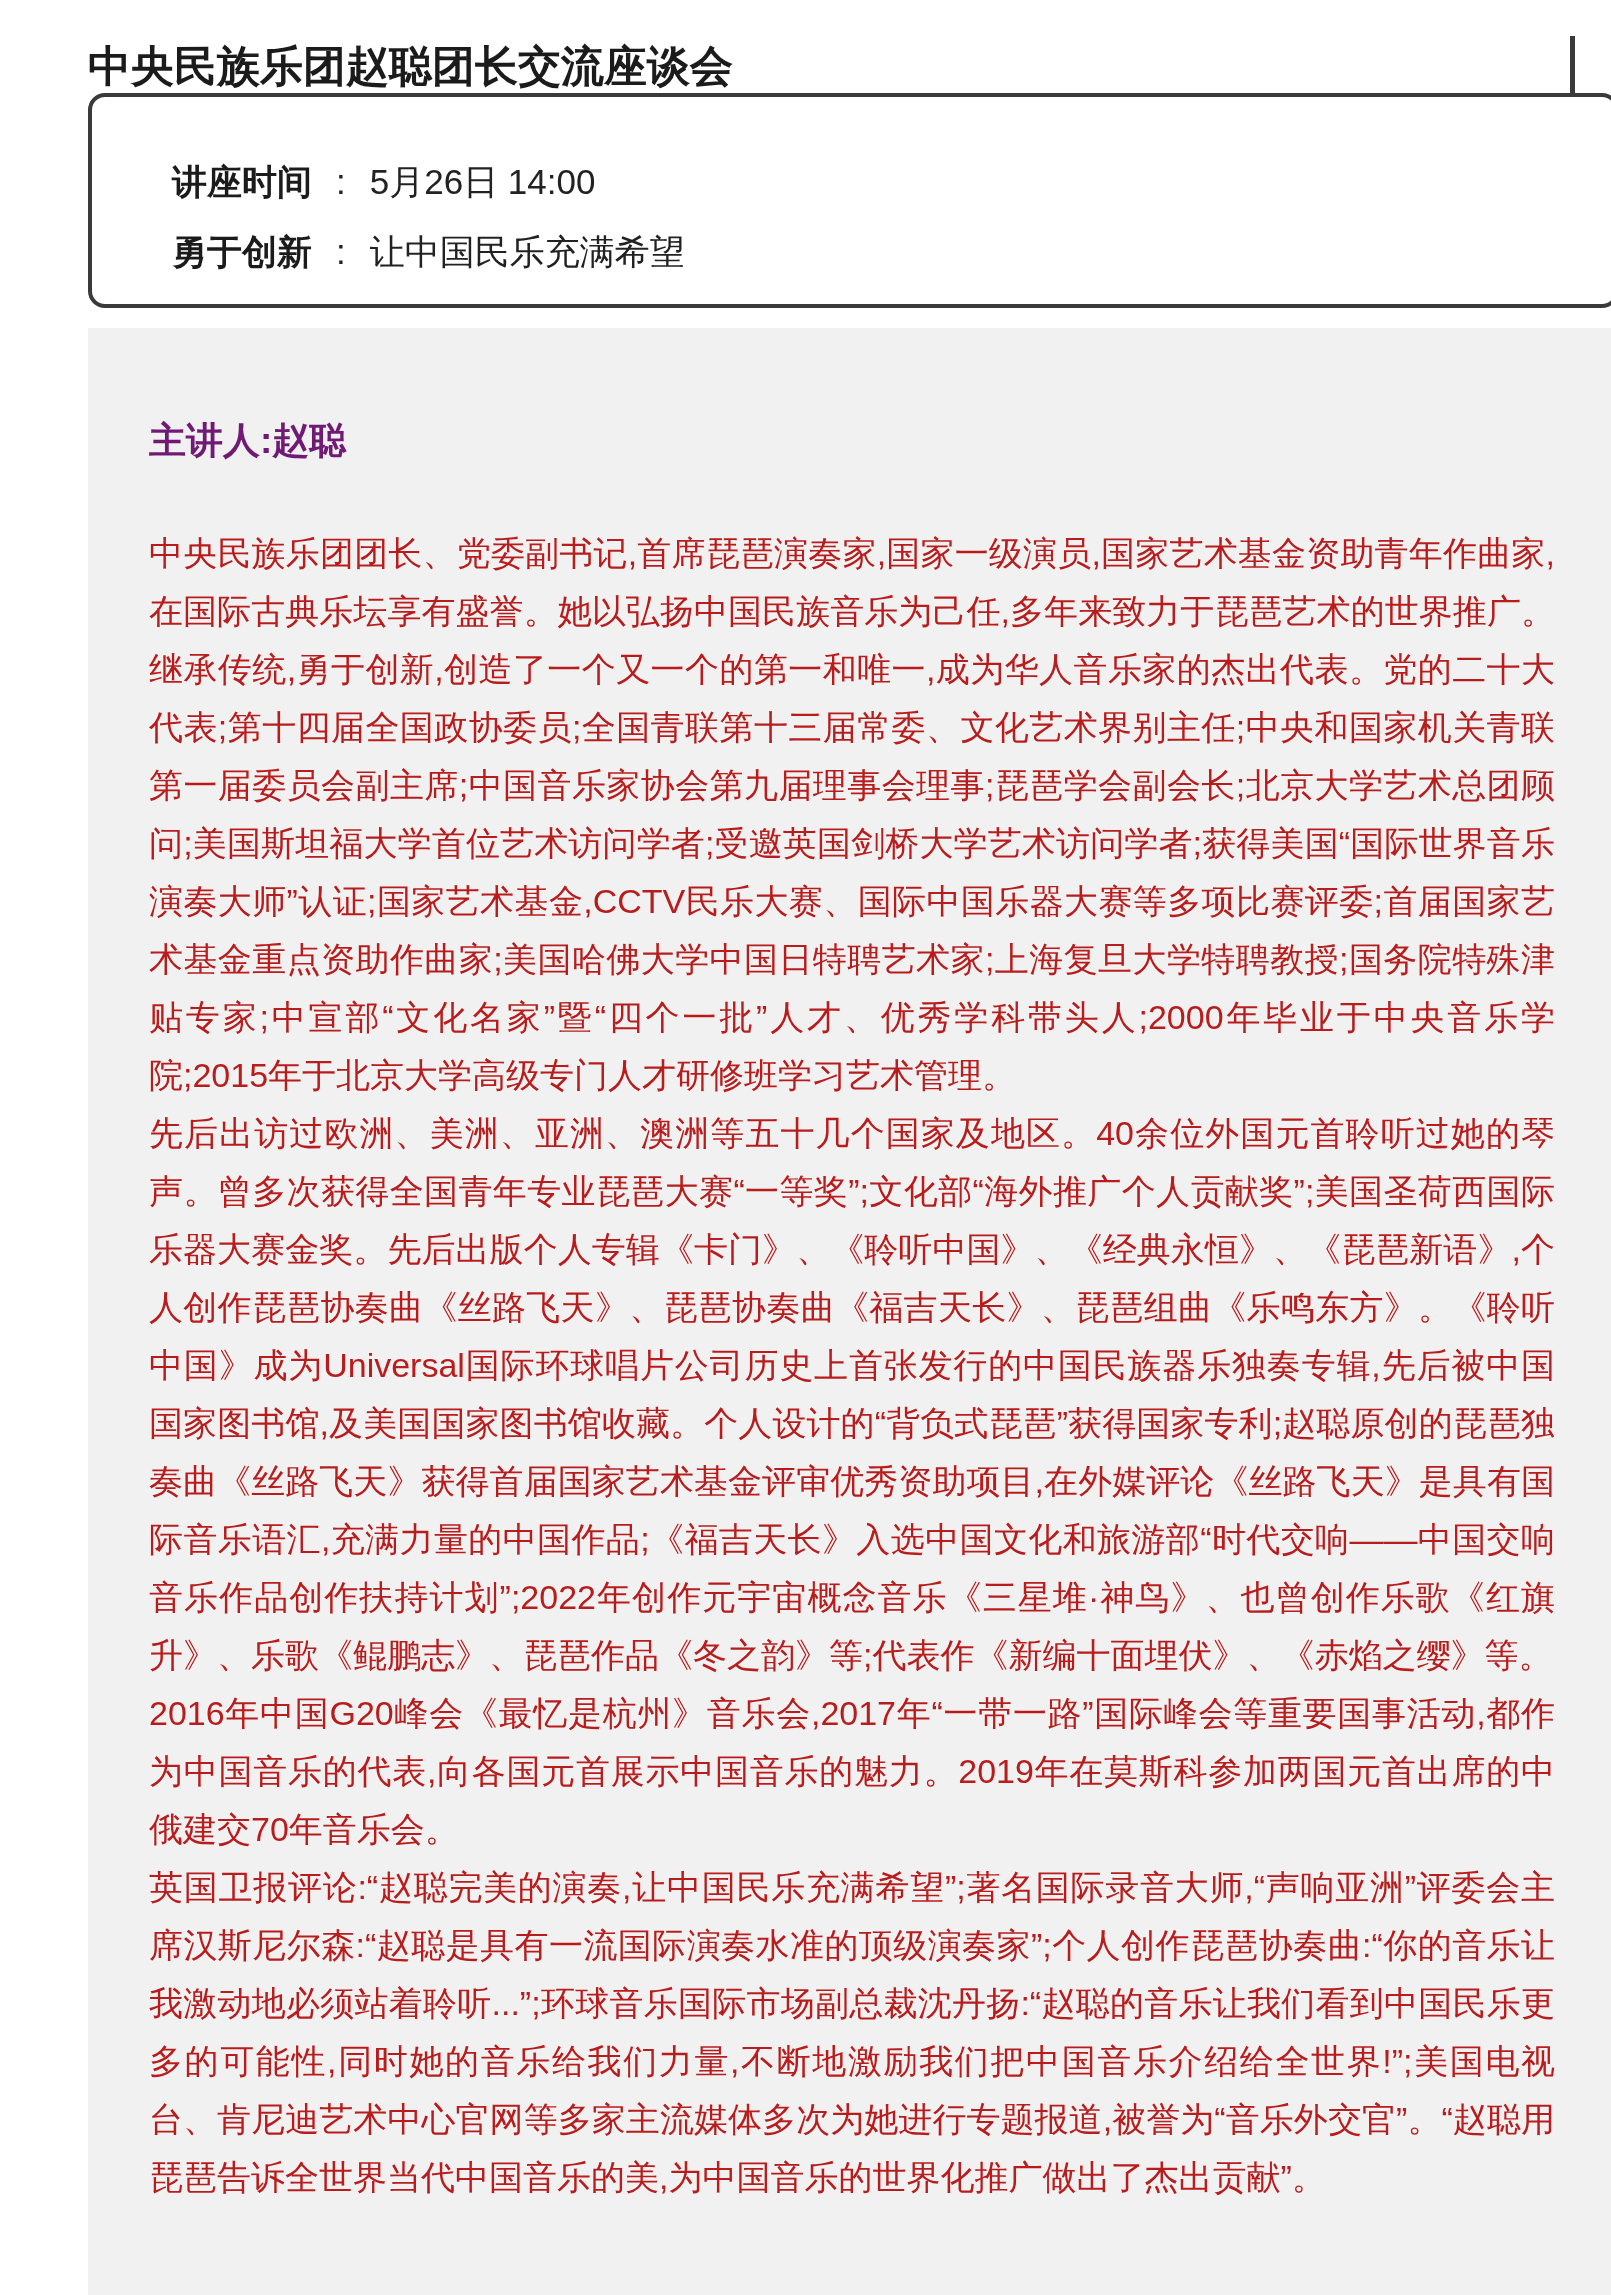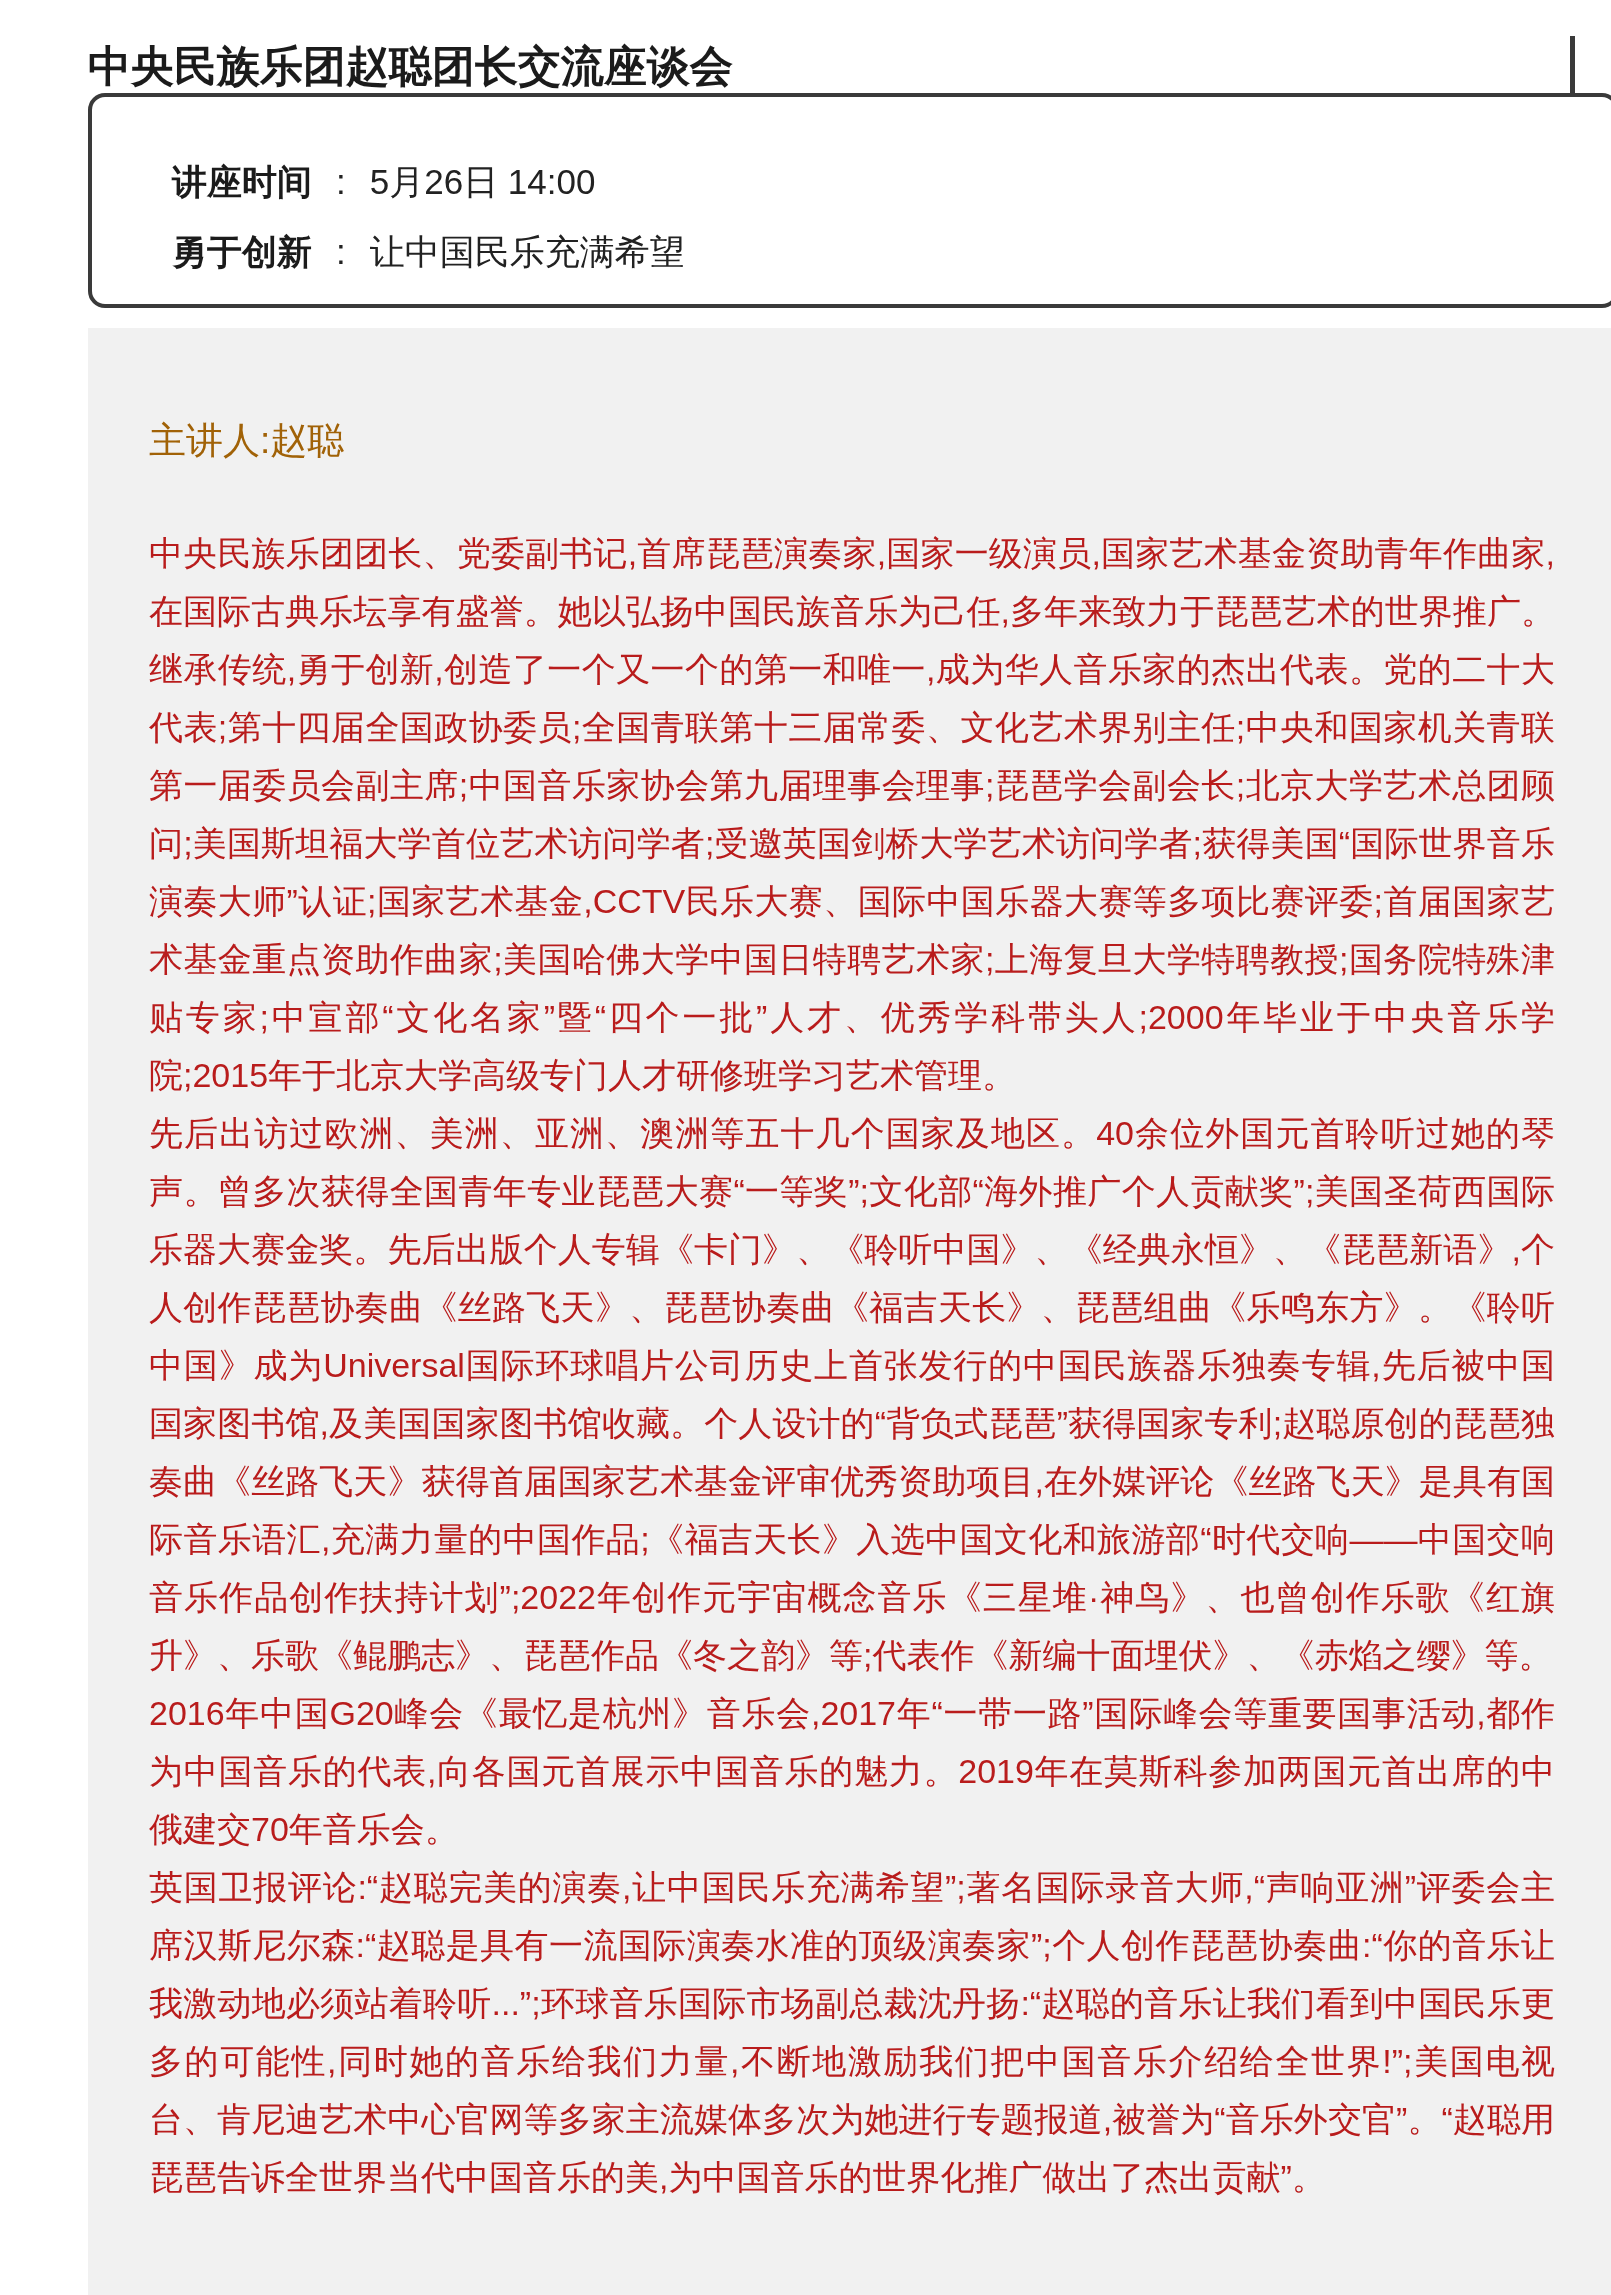--- a/index.html
+++ b/index.html
@@ -63,22 +63,22 @@
     left: 52px;
     top: 292px;
     width: 1534px;
     height: 1979px;
     background: #f1f1f1;
     padding: 79px 55px 0 49px;
   }
   .speaker-heading {
     font-size: 37px;
     line-height: 44px;
-    font-weight: 400;
-    color: #a16207;
+    font-weight: 700;
+    color: #701a75;
     margin-bottom: 61px;
   }
   .bio p {
     font-size: 34px;
     line-height: 58px;
     color: #b91c1c;
     text-align: justify;
     margin: 0;
   }
 </style>

